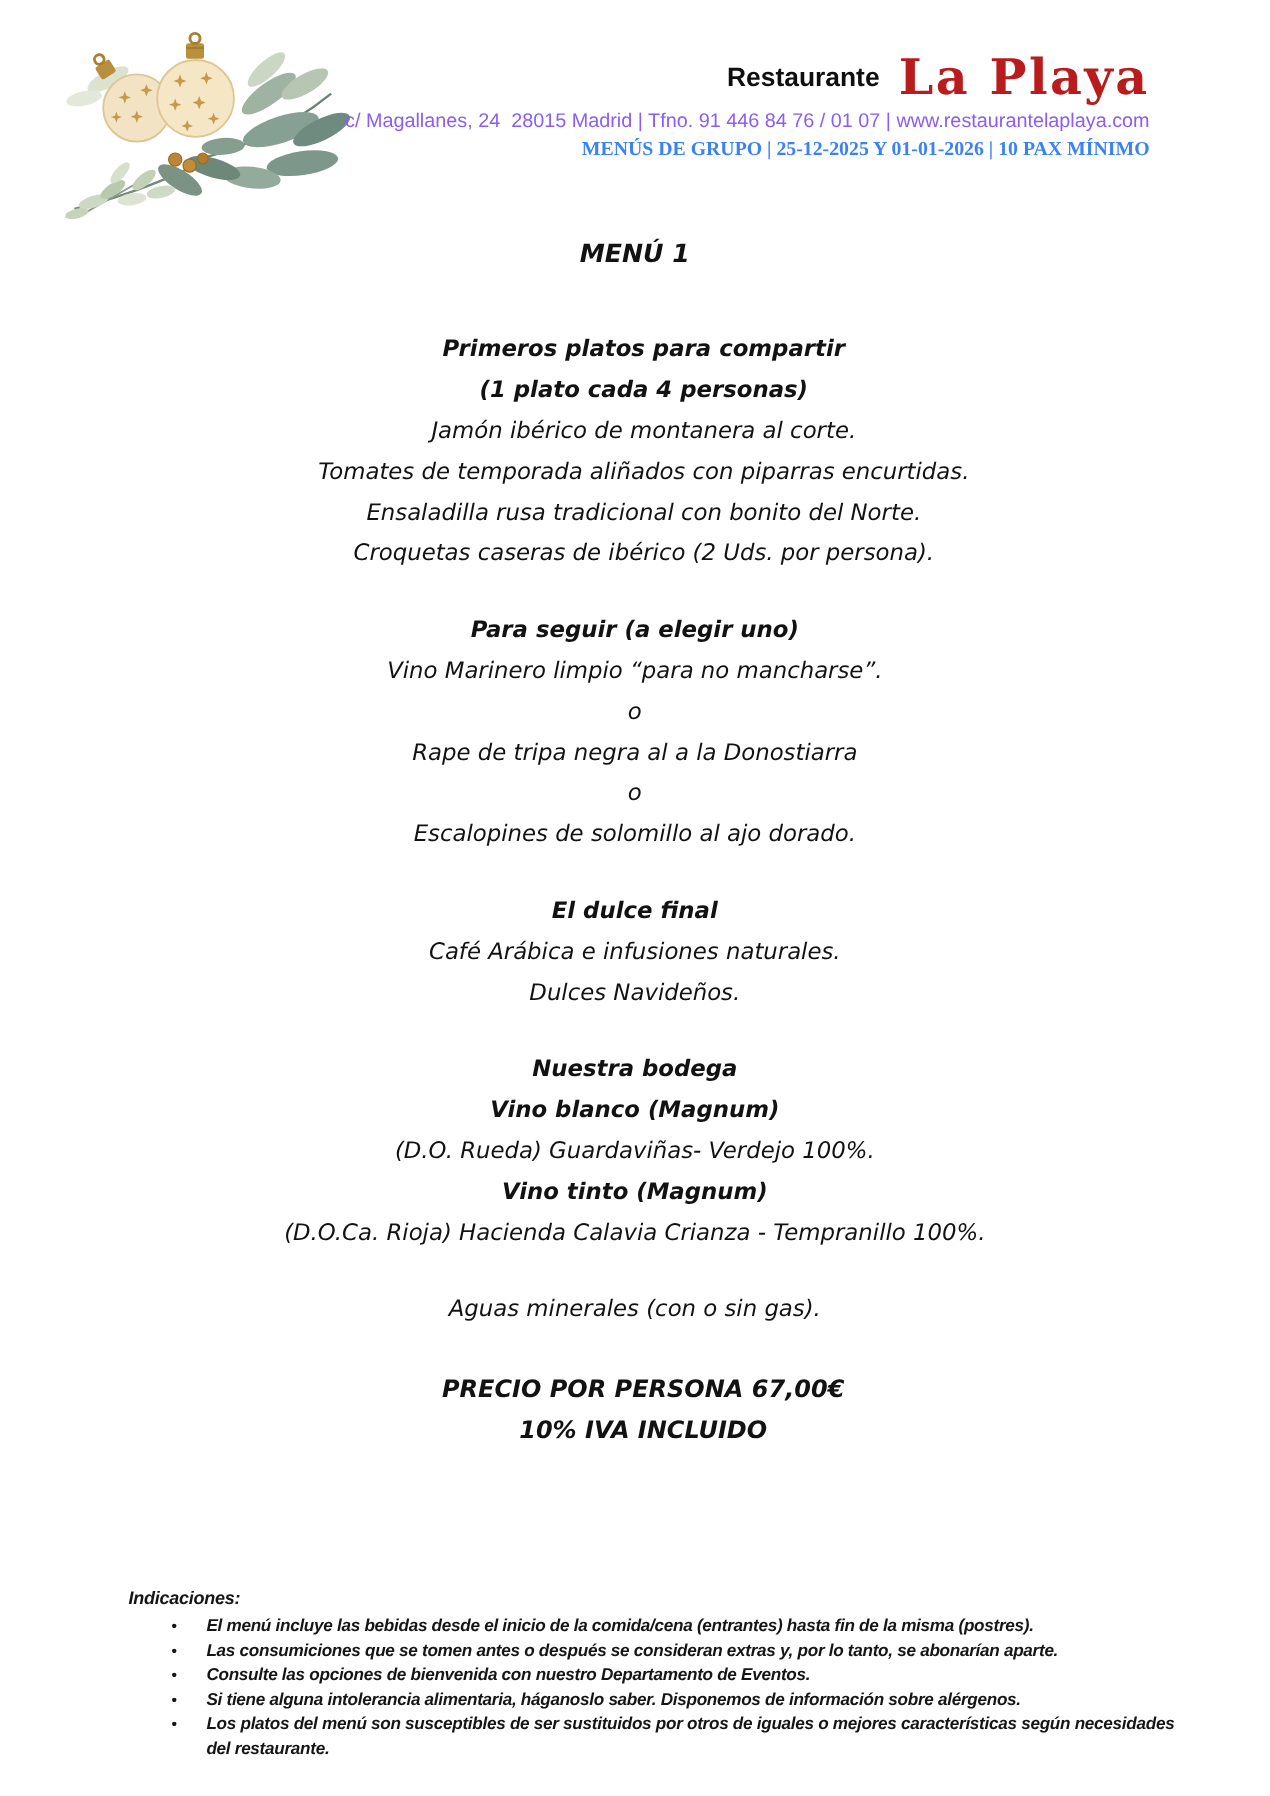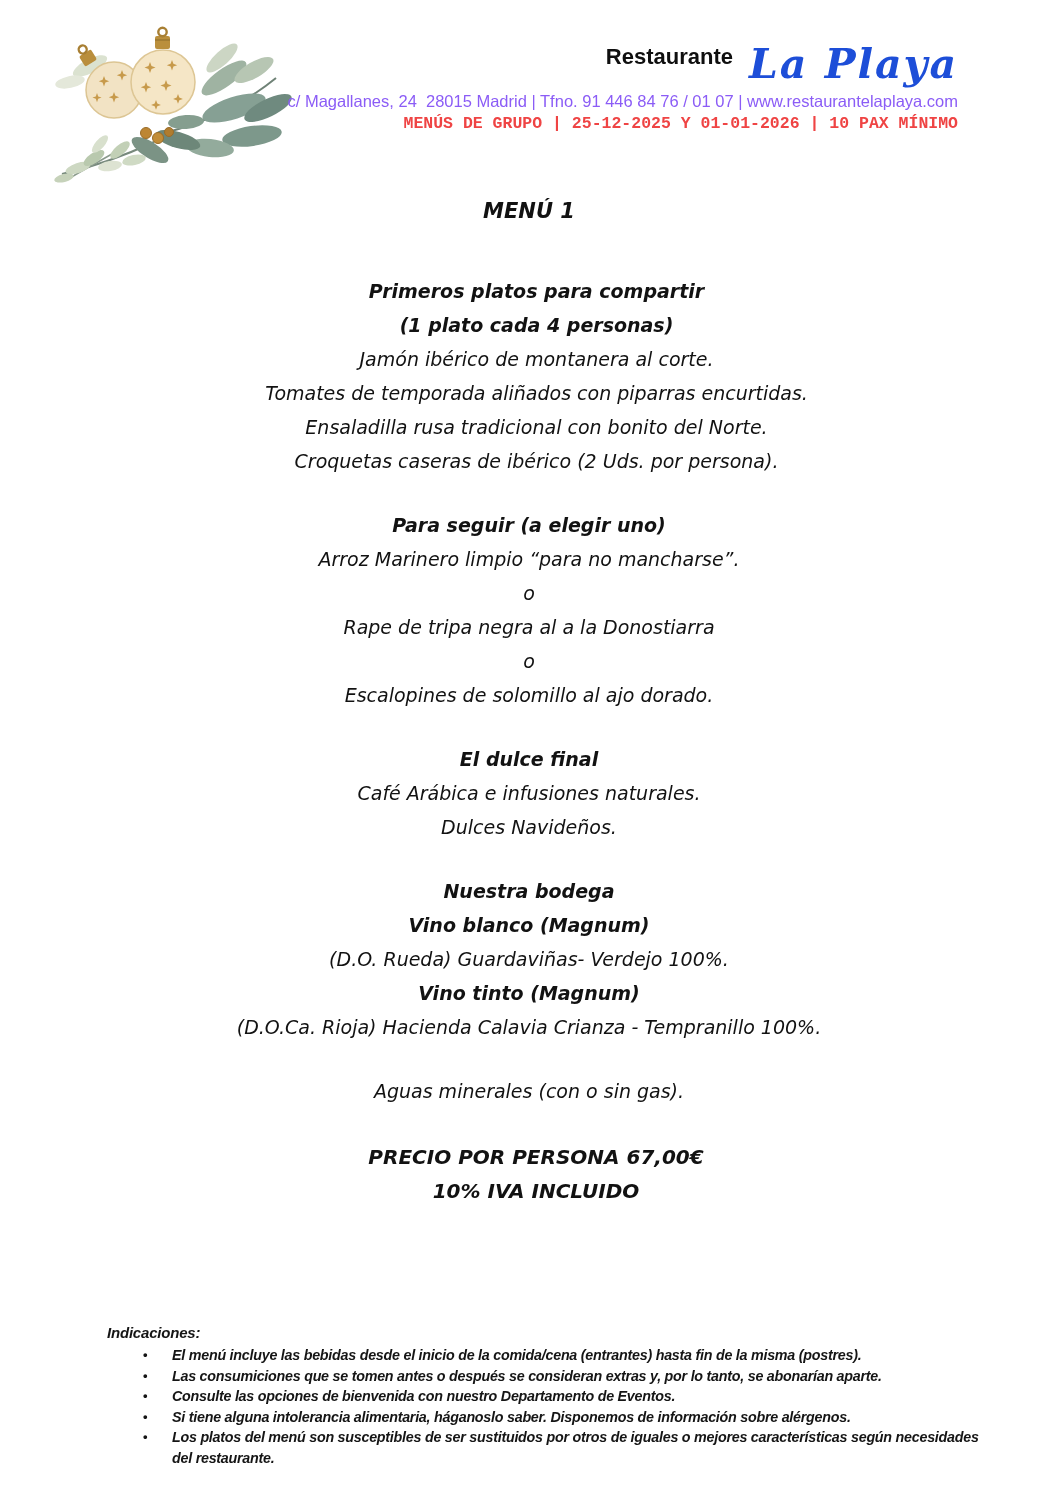--- a/index.html
+++ b/index.html
@@ -3,28 +3,28 @@
 <meta charset="utf-8">
 <style>
   html,body{margin:0;padding:0;}
   body{
     width:1058px;height:1497px;background:#ffffff;position:relative;
     font-family:"DejaVu Sans",sans-serif;color:#141414;overflow:hidden;
   }
   
   .logo-wrap{position:absolute;left:26px;top:20px;width:268px;height:168px;}
   .header-right{position:absolute;top:44px;right:100px;text-align:right;}
-  .brand-row{display:flex;align-items:flex-start;justify-content:flex-end;gap:16px;}
+  .brand-row{display:flex;align-items:center;justify-content:flex-end;gap:16px;}
   .brand-prefix{font-family:"Liberation Sans",sans-serif;font-weight:bold;font-size:22px;color:#0f0f0f;}
-  .brand-name{font-family:"DejaVu Serif",serif;font-style:italic;font-weight:bold;font-size:41px;
-              color:#1d4ed8;letter-spacing:2px;line-height:1;}
+  .brand-name{font-family:"DejaVu Serif",serif;font-weight:bold;font-size:41px;
+              color:#b91c1c;letter-spacing:2px;line-height:1;}
   .address-line{margin-top:7px;font-family:"Liberation Sans",sans-serif;font-size:16.5px;
                 color:#8b5cf6;white-space:pre-wrap;}
-  .info-line{margin-top:3px;font-family:Liberation Mono, monospace;font-size:16.5px;
-             font-weight:bold;color:#ef4444;}
+  .info-line{margin-top:3px;font-family:Liberation Serif, serif;font-size:16.5px;
+             font-weight:bold;color:#3b82f6;}
   
   .menu-col{position:absolute;left:0;top:0;width:100%;text-align:center;
             font-style:italic;color:#121212;}
   .menu-title{margin-top:196px;font-size:21px;font-weight:bold;line-height:30px;}
   .section{margin-top:30px;}
   .section.first{margin-top:48px;margin-left:15px;}
   .line{font-size:19px;line-height:34px;}
   .heading{font-weight:bold;}
   .price-block{margin-top:32px;padding-left:14px;}
   .price{font-size:20px;font-weight:bold;line-height:34px;}
@@ -119,21 +119,21 @@
     <div class="line heading">Primeros platos para compartir</div>
     <div class="line heading">(1 plato cada 4 personas)</div>
     <div class="line">Jamón ibérico de montanera al corte.</div>
     <div class="line">Tomates de temporada aliñados con piparras encurtidas.</div>
     <div class="line">Ensaladilla rusa tradicional con bonito del Norte.</div>
     <div class="line">Croquetas caseras de ibérico (2 Uds. por persona).</div>
   </div>
 
   <div class="section">
     <div class="line heading">Para seguir (a elegir uno)</div>
-    <div class="line">Arroz Marinero limpio “para no mancharse”.</div>
+    <div class="line">Vino Marinero limpio “para no mancharse”.</div>
     <div class="line">o</div>
     <div class="line">Rape de tripa negra al a la Donostiarra</div>
     <div class="line">o</div>
     <div class="line">Escalopines de solomillo al ajo dorado.</div>
   </div>
 
   <div class="section">
     <div class="line heading">El dulce final</div>
     <div class="line">Café Arábica e infusiones naturales.</div>
     <div class="line">Dulces Navideños.</div>

